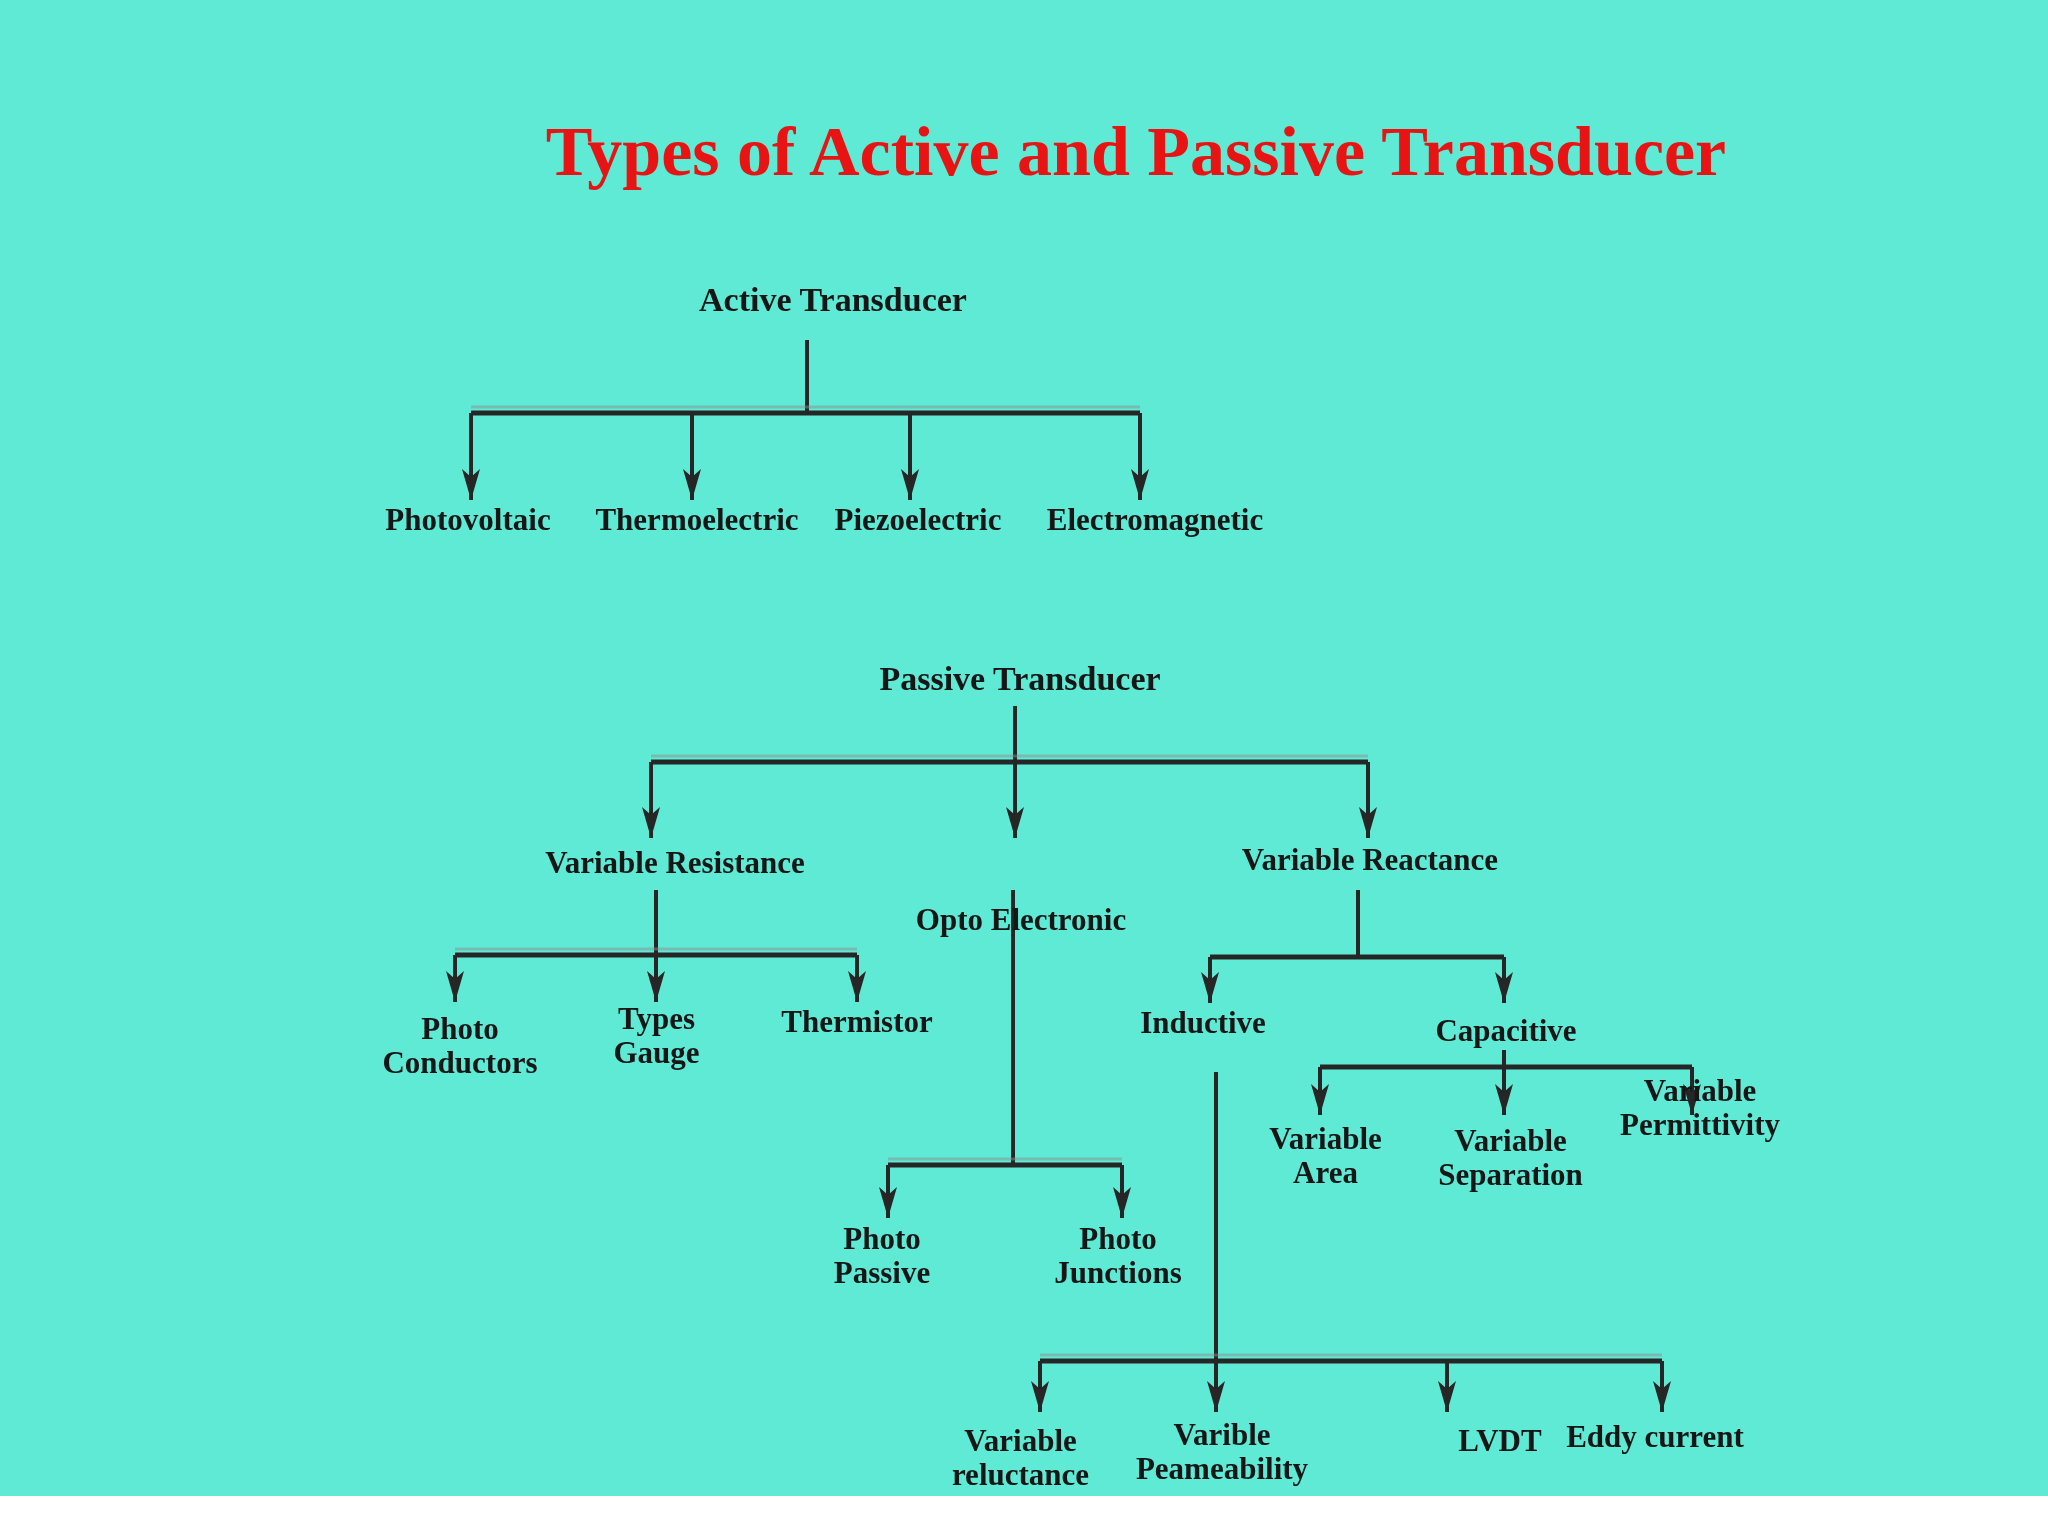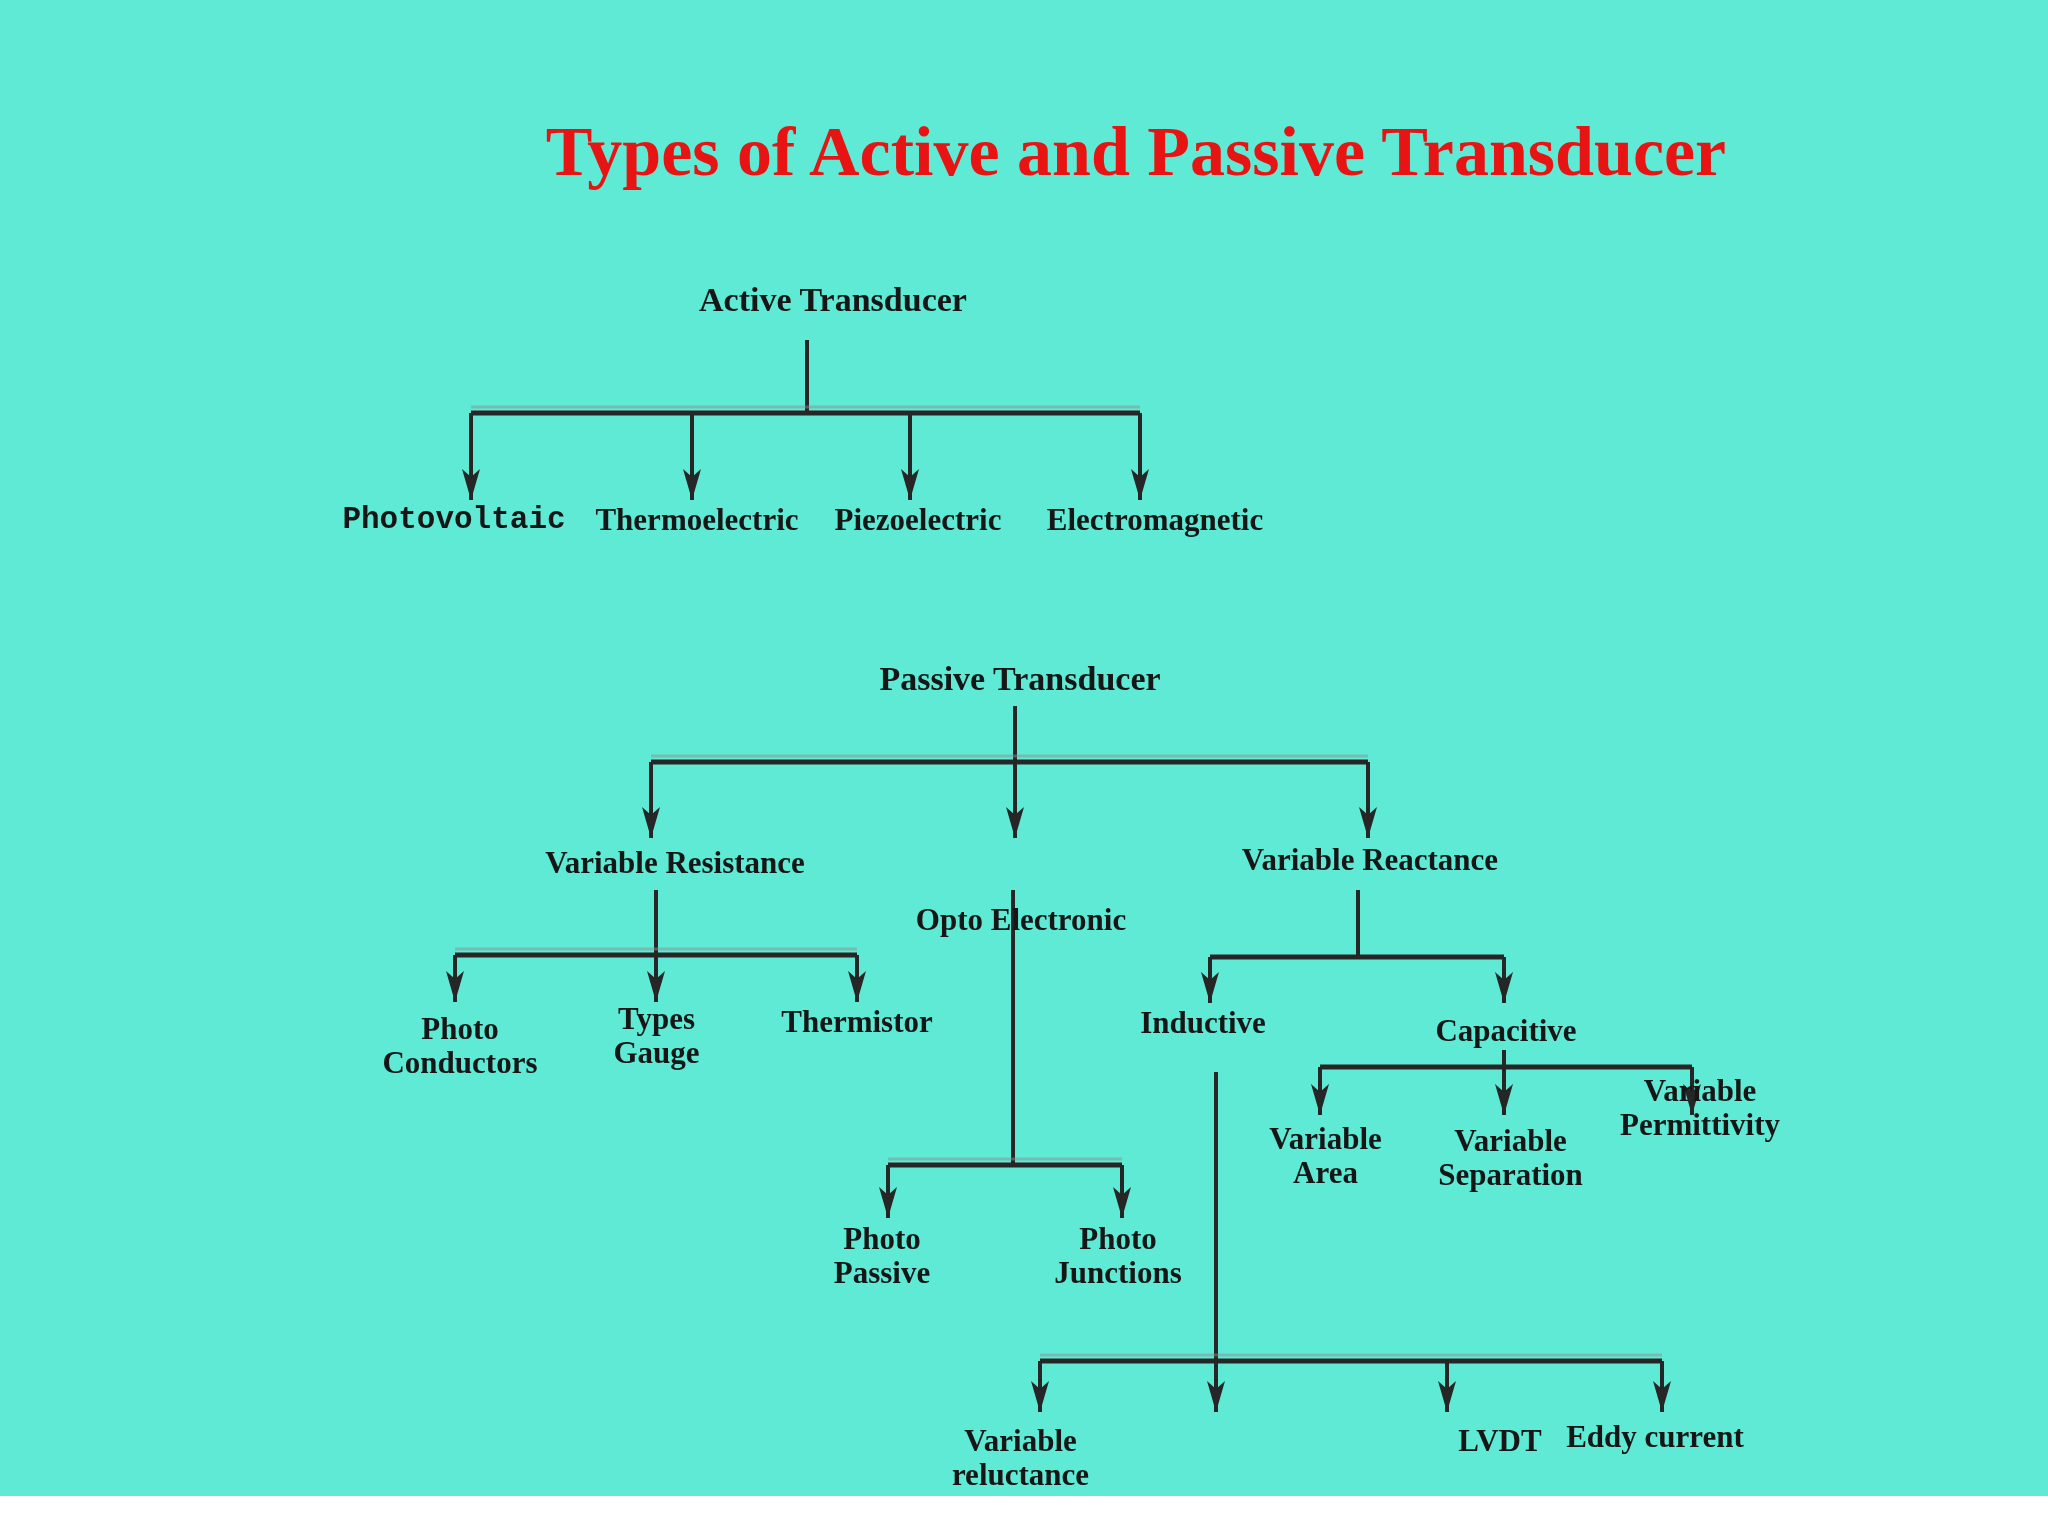--- a/index.html
+++ b/index.html
@@ -118,21 +118,21 @@
       <line class="g" x1="1040" y1="1355" x2="1662" y2="1355"></line>
       <line class="h" x1="1040" y1="1361" x2="1662" y2="1361"></line>
       <line x1="1040" y1="1361" x2="1040" y2="1412" marker-end="url(#ah)"></line>
       <line x1="1216" y1="1361" x2="1216" y2="1412" marker-end="url(#ah)"></line>
       <line x1="1447" y1="1361" x2="1447" y2="1412" marker-end="url(#ah)"></line>
       <line x1="1662" y1="1361" x2="1662" y2="1412" marker-end="url(#ah)"></line>
     </g>
   </svg>
 
   <div class="node root nw" style="left:833px;  top:283px;">Active Transducer</div>
-  <div class="node nw" style="left:454px;  top:503px;font-family:Liberation Mono, monospace;">Photovoltaic</div>
+  <div class="node nw" style="left:468px;  top:503px;">Photovoltaic</div>
   <div class="node nw" style="left:697px;  top:503px;">Thermoelectric</div>
   <div class="node nw" style="left:918px;  top:503px;">Piezoelectric</div>
   <div class="node nw" style="left:1155px; top:503px;">Electromagnetic</div>
 
   <div class="node root nw" style="left:1020px; top:662px;text-align:center;">Passive Transducer</div>
   <div class="node nw" style="left:675px;  top:846px;">Variable Resistance</div>
   <div class="node nw" style="left:1021px; top:887px;margin-top:16px;">Opto Electronic</div>
   <div class="node nw" style="left:1370px; top:843px;">Variable Reactance</div>
 
   <div class="node" style="left:375px; top:1012px; width:170px;">Photo Conductors</div>
@@ -143,20 +143,21 @@
   <div class="node" style="left:1043px; top:1222px; width:150px;">Photo Junctions</div>
 
   <div class="node nw" style="left:1203px; top:1006px;">Inductive</div>
   <div class="node nw" style="left:1506px; top:1014px;">Capacitive</div>
 
   <div class="node" style="left:1258px; top:1122px; width:135px;">Variable Area</div>
   <div class="node" style="left:1428px; top:1124px; width:165px;">Variable Separation</div>
   <div class="node" style="left:1610px; top:1074px; width:180px;">Variable Permittivity</div>
 
   <div class="node" style="left:938px;  top:1424px; width:165px;">Variable reluctance</div>
+  <div class="node" style="left:1122px; top:1418px; width:200px;">Varible Peameability</div>
   <div class="node nw" style="left:1500px; top:1424px;">LVDT</div>
   <div class="node nw" style="left:1655px; top:1420px;">Eddy current</div>
 
   <div class="smudge" style="left:418px;  top:1508px; width:185px; height:6px;"></div>
   <div class="smudge" style="left:912px;  top:1510px; width:26px;  height:5px;"></div>
   <div class="smudge" style="left:1235px; top:1510px; width:110px; height:5px;"></div>
 
 </div>
 
 </body></html>

